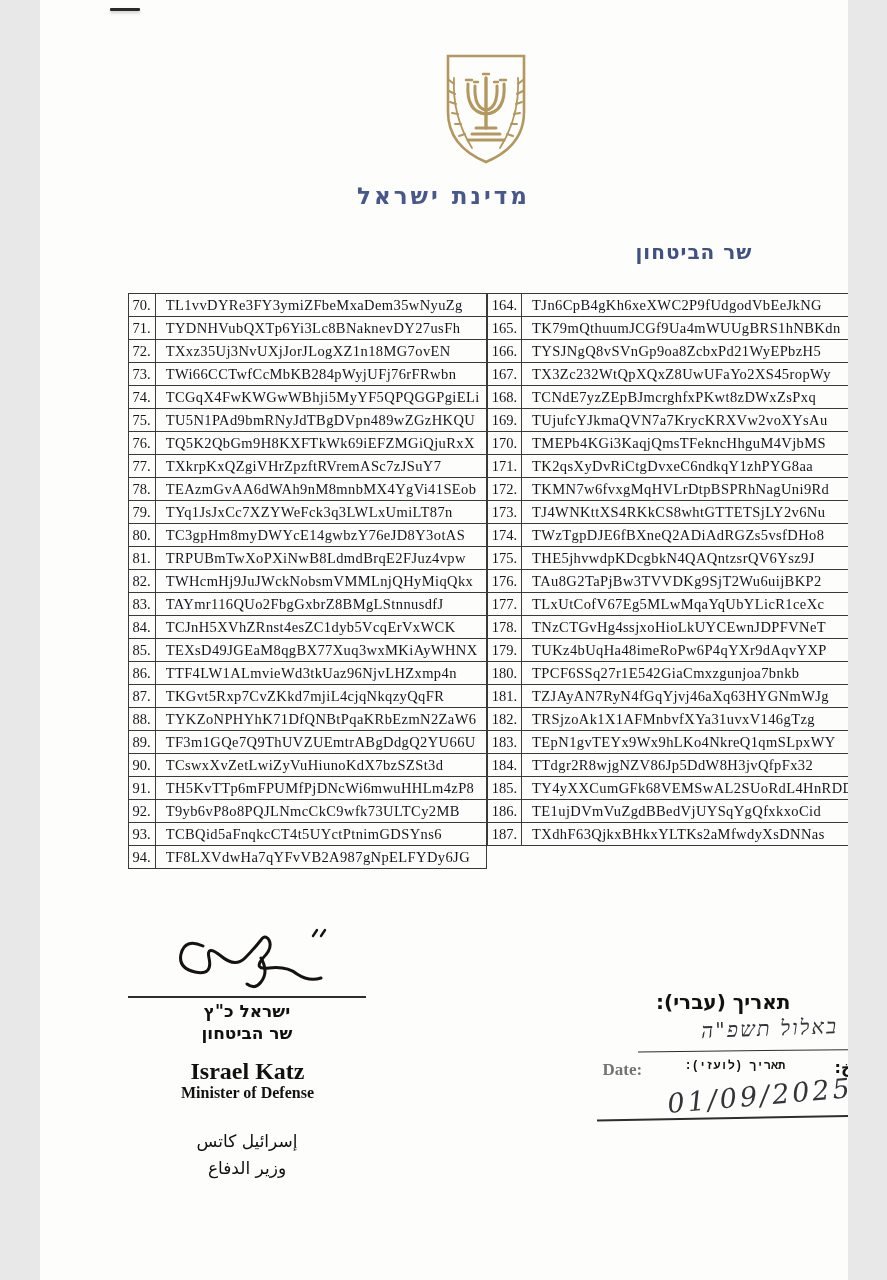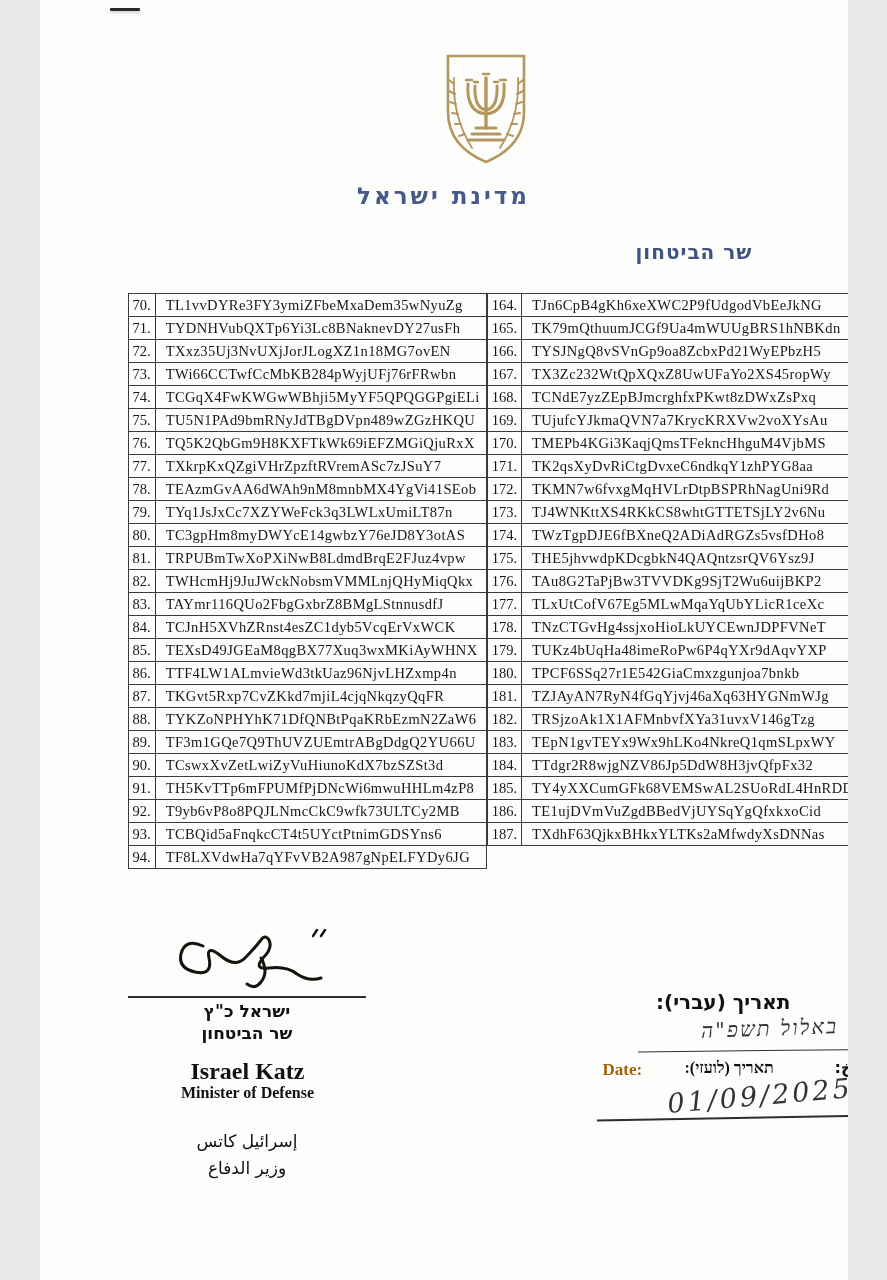--- a/index.html
+++ b/index.html
@@ -70,24 +70,24 @@
   }
   .hand{
     font-family:"DejaVu Serif", serif;
     font-style:italic;color:#33333a;
   }
   .date-he-value{
     position:absolute;left:640px;top:1016px;width:210px;text-align:center;
     font-size:21px;transform:rotate(-2deg);letter-spacing:2px;
   }
   .date-he-line{position:absolute;left:598px;top:1050px;width:268px;border-top:1.5px solid #2e2e2e;transform:rotate(-.6deg);}
-  .date-label-en{position:absolute;left:563px;top:1060px;font-weight:bold;font-size:17px;color:#a16207;}
+  .date-label-en{position:absolute;left:563px;top:1060px;font-weight:bold;font-size:17px;color:#737373;}
   .date-label-he{
     position:absolute;left:645px;top:1059px;
-    font-family:Liberation Serif, serif;font-weight:bold;font-size:16px;color:#111;
+    font-family:Liberation Mono, monospace;font-weight:bold;font-size:12px;color:#111;
   }
   .date-label-ar{
     position:absolute;left:795px;top:1058px;
     font-family:"DejaVu Sans", sans-serif;font-size:16px;font-weight:bold;color:#111;
   }
   .date-value{
     position:absolute;left:610px;top:1080px;width:220px;text-align:center;
     font-size:27px;transform:rotate(-5deg);letter-spacing:3px;
   }
   .date-line{position:absolute;left:557px;top:1117px;width:276px;border-top:2px solid #2e2e2e;transform:rotate(-1deg);}

